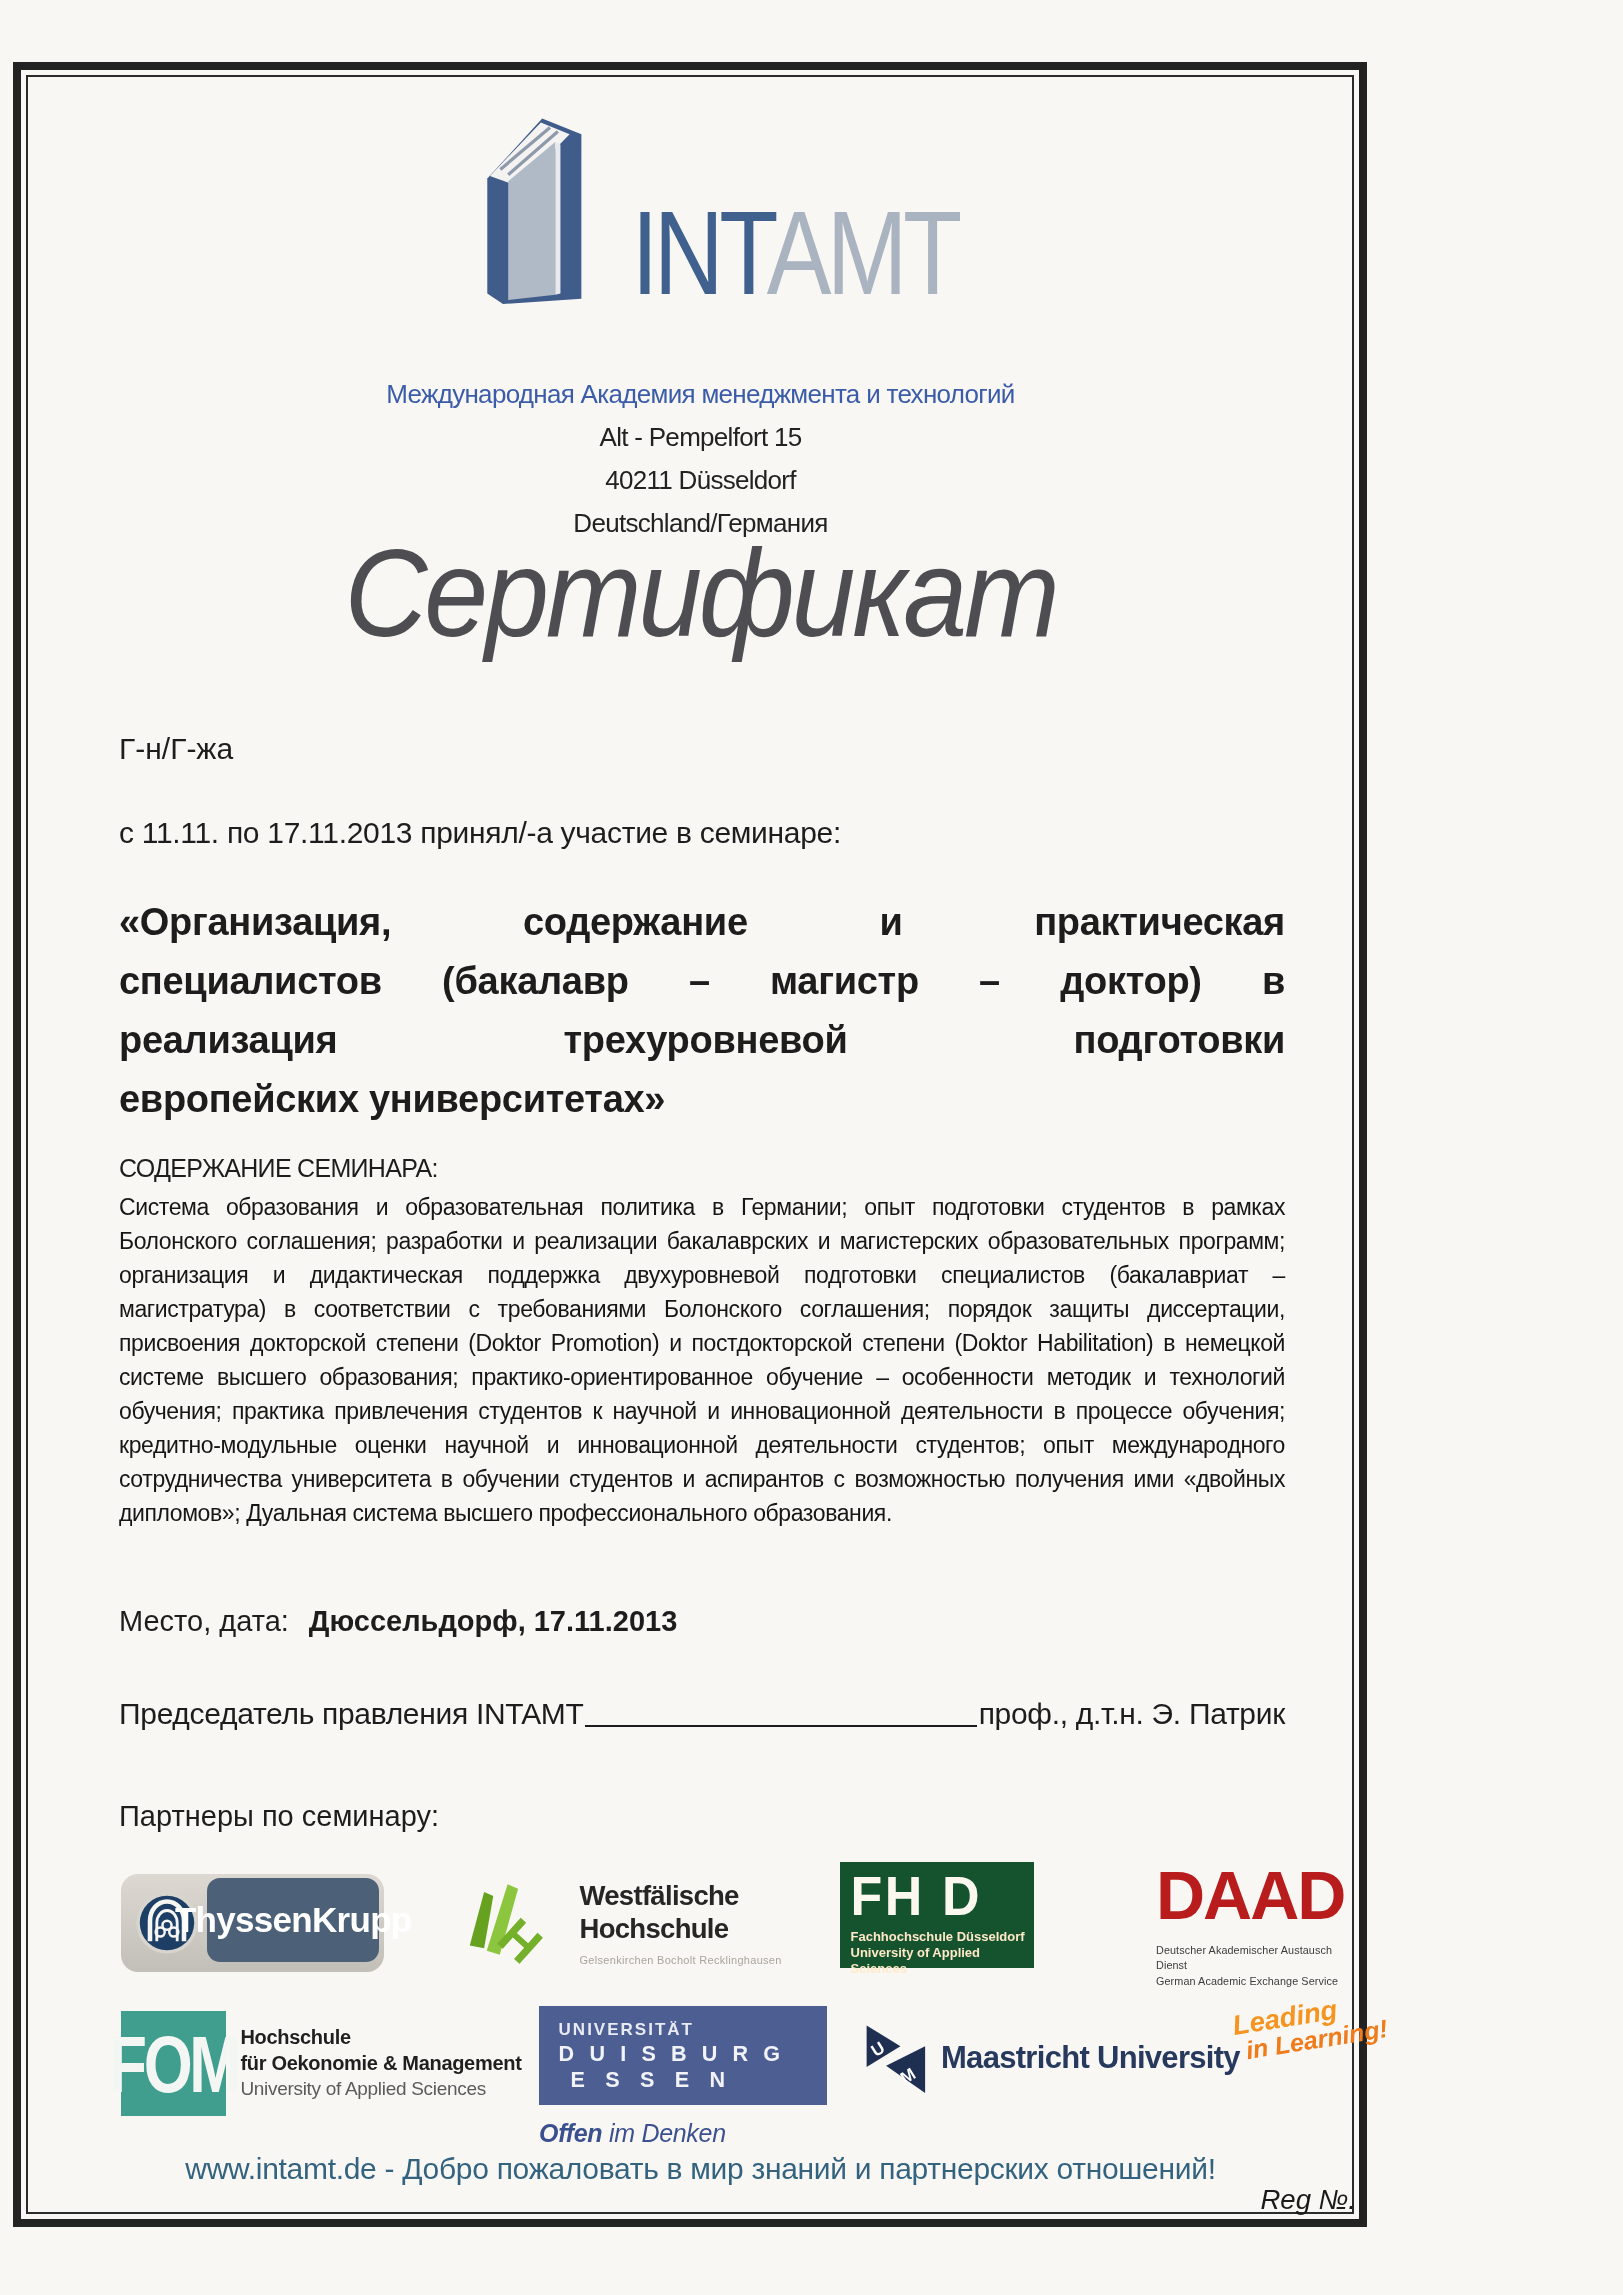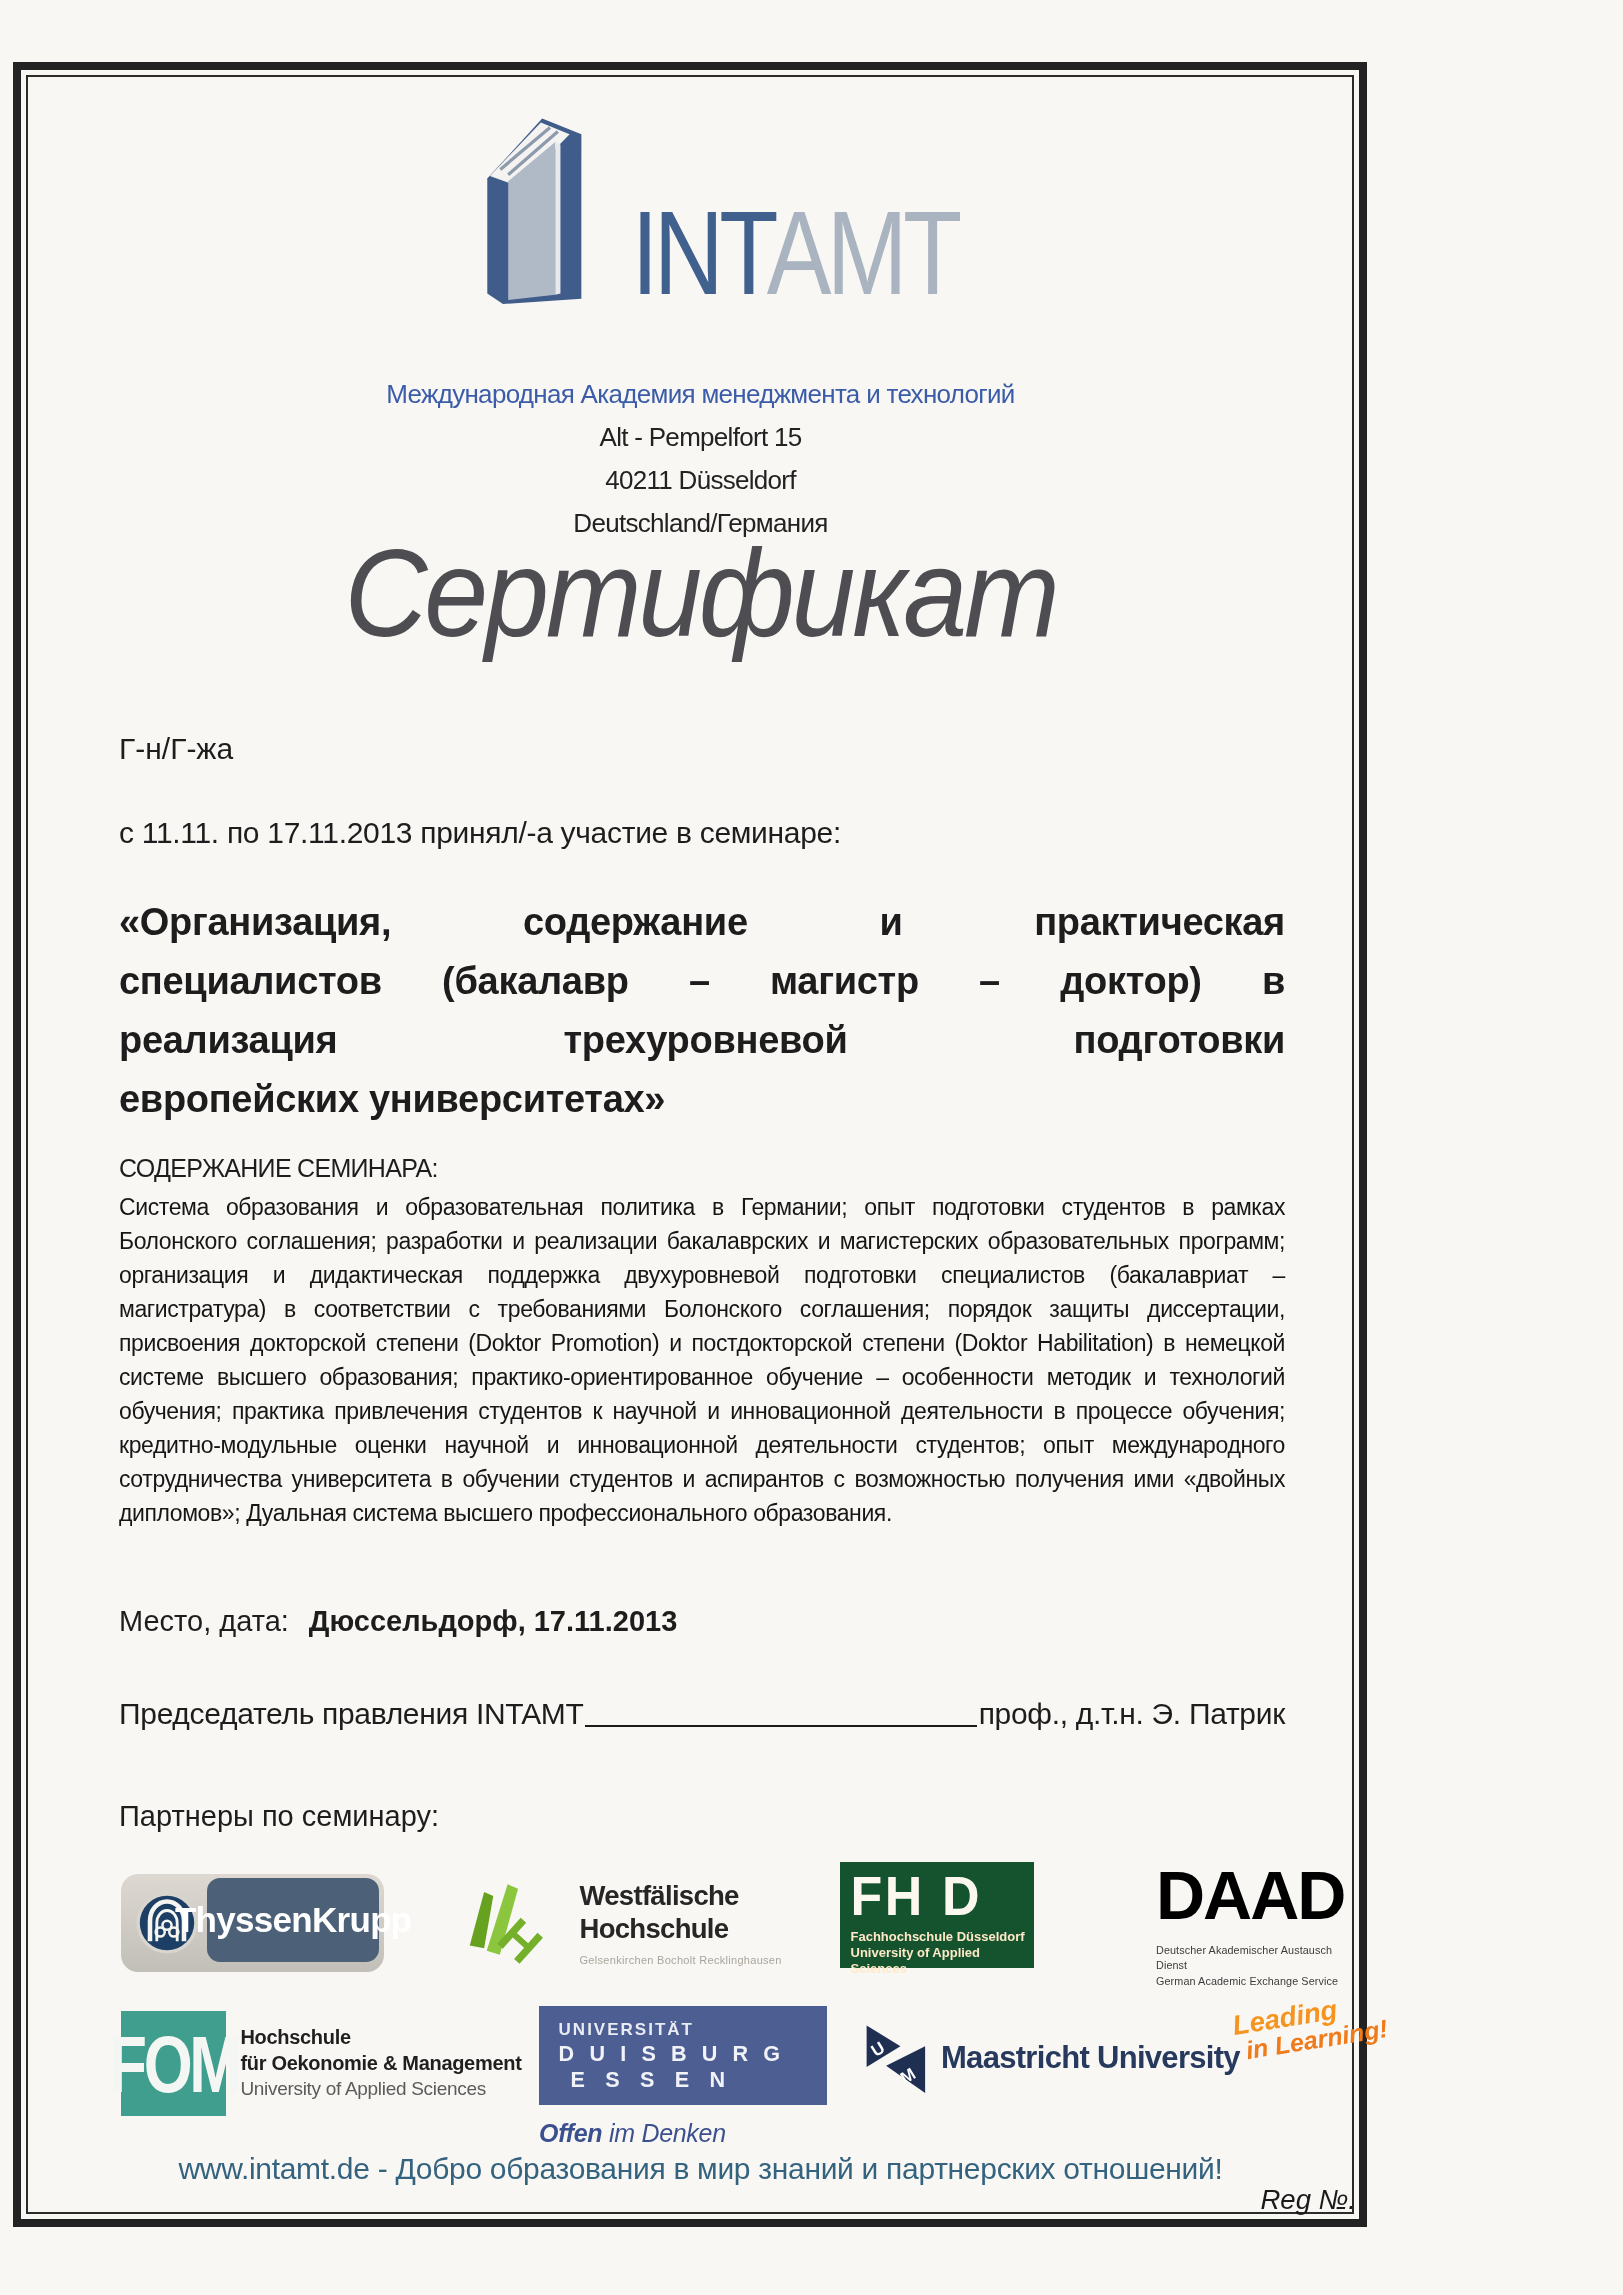--- a/index.html
+++ b/index.html
@@ -84,21 +84,21 @@
   .wh-sub { margin-top:9.2px; font-size:11px; color:#a9a49c; letter-spacing:0.3px; }
   
   .fhd { left:719px; top:-5.2px; width:194px; height:106px; background:#14532d;
          padding:6.5px 7.9px 5.2px 10.5px; }
   .fhd-abbr { color:#fdf8ef; font-size:52px; font-weight:bold; line-height:55px; letter-spacing:2.6px;
               transform:scaleY(1.05); transform-origin:top left; }
   .fhd-sub1 { color:#ffe9c9; font-size:13px; font-weight:bold; line-height:16.4px; margin-top:5.2px; }
   .fhd-sub2 { color:#ffe9c9; font-size:13px; font-weight:bold; line-height:16.4px; }
   
   .daad { left:1035px; top:-3.9px; width:209px; }
-  .daad-abbr { color:#000000; font-size:68px; font-weight:bold; line-height:65px; letter-spacing:-2px; }
+  .daad-abbr { color:#b91c1c; font-size:68px; font-weight:bold; line-height:65px; letter-spacing:-2px; }
   .daad-sub { margin-top:14.4px; font-size:10.8px; color:#3c3c3c; line-height:15.7px; letter-spacing:0.1px; }
   
   .fom { left:0; top:9.2px; display:flex; align-items:center; }
   .fom-square { width:105px; height:105px; background:#3f9e8d; display:flex; align-items:center; justify-content:center; }
   .fom-abbr { color:#f4f6f3; font-size:63px; font-weight:bold; letter-spacing:-3.3px;
               transform:scaleY(1.25); }
   .fom-text { margin-left:14.4px; }
   .fom-l1, .fom-l2 { font-size:20px; font-weight:bold; color:#1f1f1f; line-height:25.5px; letter-spacing:-0.3px; }
   .fom-l3 { font-size:19px; color:#5b5b5b; line-height:25.5px; letter-spacing:-0.3px; }
   
@@ -257,16 +257,16 @@
         <text x="56" y="88" transform="rotate(-32 68 78)" font-size="26" font-weight="bold" fill="#ffffff" font-family="'Liberation Sans',sans-serif">M</text>
       </svg>
       <div class="maas-name">Maastricht University</div>
       <div class="maas-script">
         <div class="maas-s1">Leading</div>
         <div class="maas-s2">in Learning!</div>
       </div>
     </div>
   </div>
 
-  <div class="footer-line">www.intamt.de - Добро образования в мир знаний и партнерских отношений!</div>
+  <div class="footer-line">www.intamt.de - Добро пожаловать в мир знаний и партнерских отношений!</div>
   <div class="reg-label">Reg №.</div>
 </div>
 
 
 </body></html>

